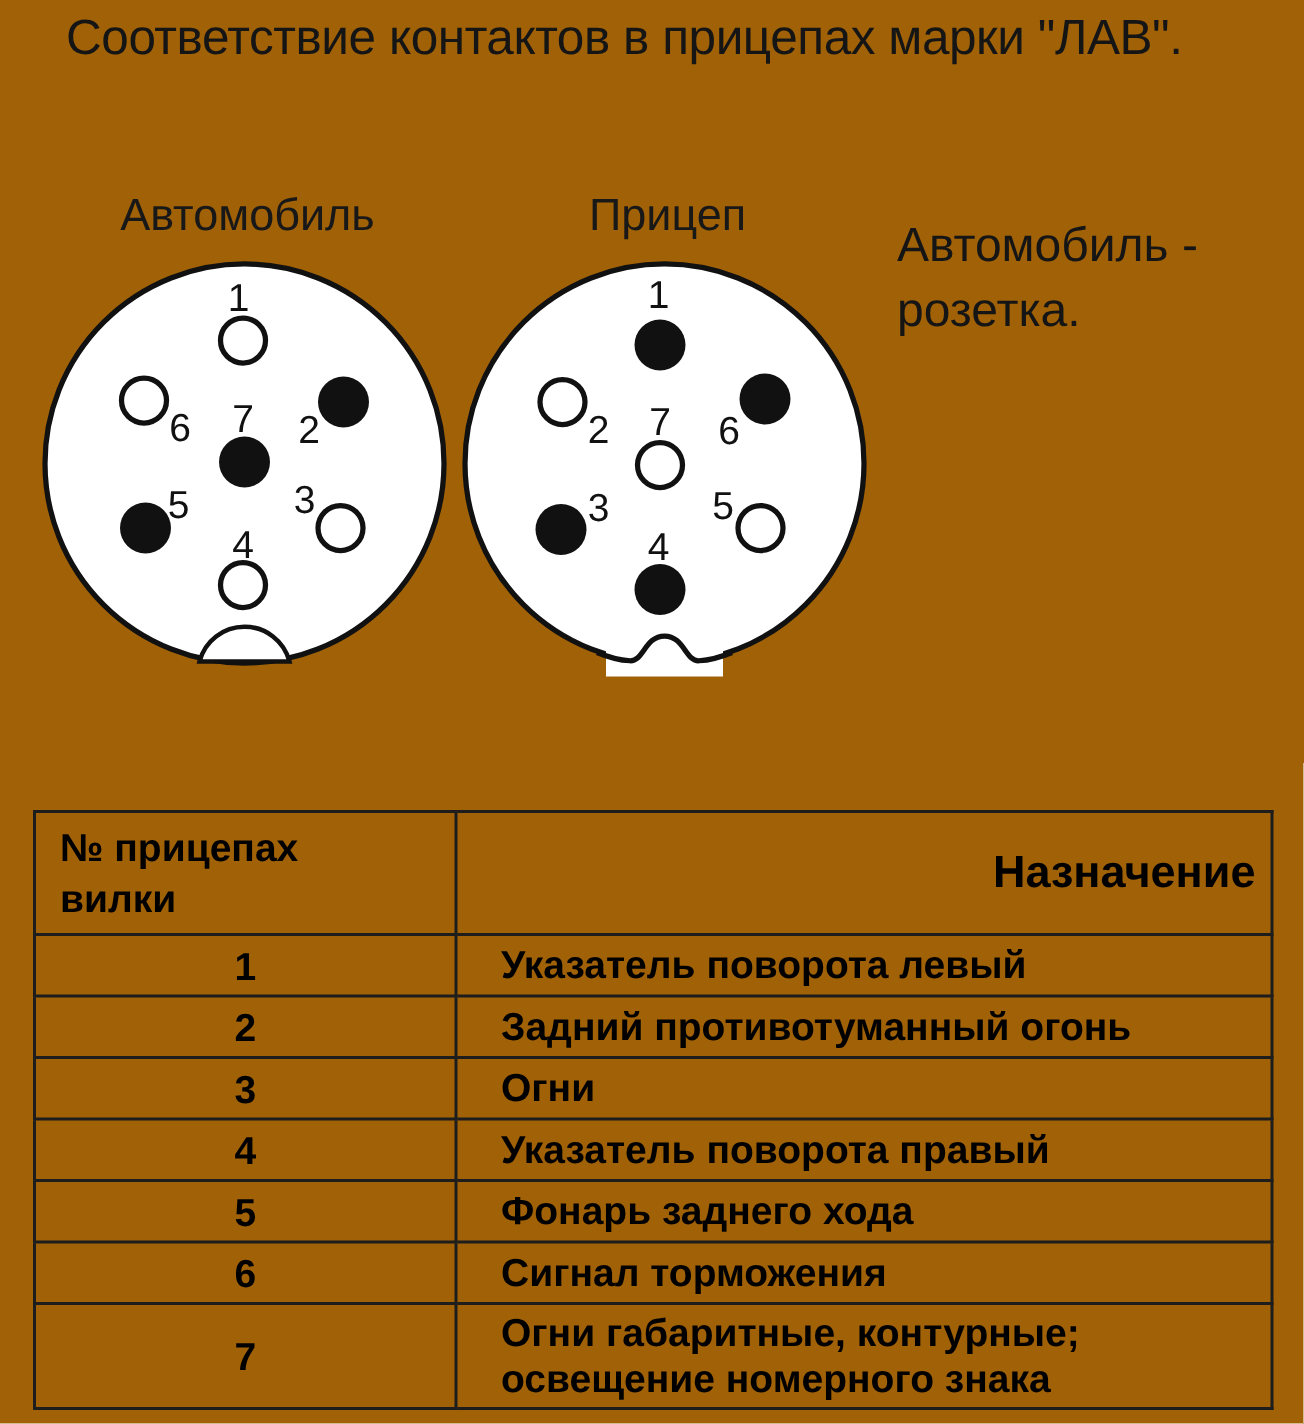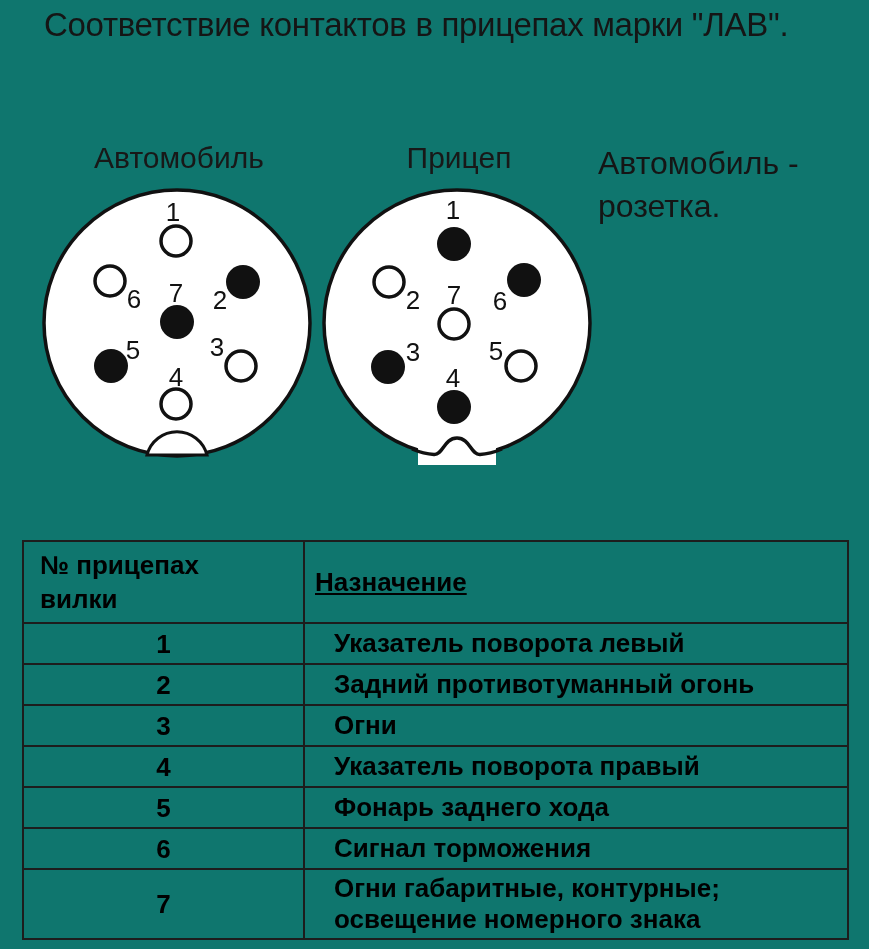--- a/index.html
+++ b/index.html
@@ -1,39 +1,39 @@
 <!DOCTYPE html>
 <html lang="ru"><head>
 <meta charset="utf-8">
 <style>
   html,body{margin:0;padding:0;background:#ffffff;}
   .page{
-    position:relative;width:869px;height:949px;background:#0f766e;
+    position:relative;width:869px;height:949px;background:#a16207;
     font-family:"Liberation Sans",sans-serif;color:#111;overflow:hidden;
   }
   .title{
     position:absolute;left:44px;top:6px;margin:0;
     font-size:33px;font-weight:500;letter-spacing:-0.3px;white-space:nowrap;color:#151515;
   }
-  .connector{position:absolute;top:126px;width:290px;margin:14px;text-align:center;}
+  .connector{position:absolute;top:126px;width:290px;margin:0;text-align:center;}
   .connector.car{left:20px;}
   .connector.trailer{left:300px;}
   .clabel{font-size:30px;font-weight:500;color:#181818;line-height:36px;height:39px;}
   .connector-svg{display:block;width:290px;height:295px;}
   svg text{font-family:"Liberation Sans",sans-serif;font-weight:400;}
   .notes{position:absolute;left:598px;top:142px;width:256px;font-size:32px;line-height:43px;color:#151515;}
   .notes p{margin:0 0 22px 0;}
   .pin-table{
     position:absolute;left:22px;top:540px;width:827px;
     border-collapse:collapse;table-layout:fixed;
     font-family:"Liberation Sans",sans-serif;font-weight:700;font-size:26px;color:#000;
   }
   .pin-table th,.pin-table td{border:2.5px solid #1d1d1d;vertical-align:middle;}
   th.num-h{width:227px;text-align:left;padding:6px 36px 6px 16px;line-height:34px;font-size:26px;}
-  th.purpose-h{text-align:left;padding:6px 10px;font-size:26px;text-decoration:underline;}
+  th.purpose-h{text-align:right;padding:6px 10px;font-size:30px;}
   thead tr{height:77px;}
   tbody tr{height:41px;}
   td.num{text-align:center;padding:0 4px;line-height:30px;}
   td.purpose{text-align:left;padding:3px 29px;line-height:31px;}
 </style>
 </head>
 <body>
 
 <div class="page">
 

